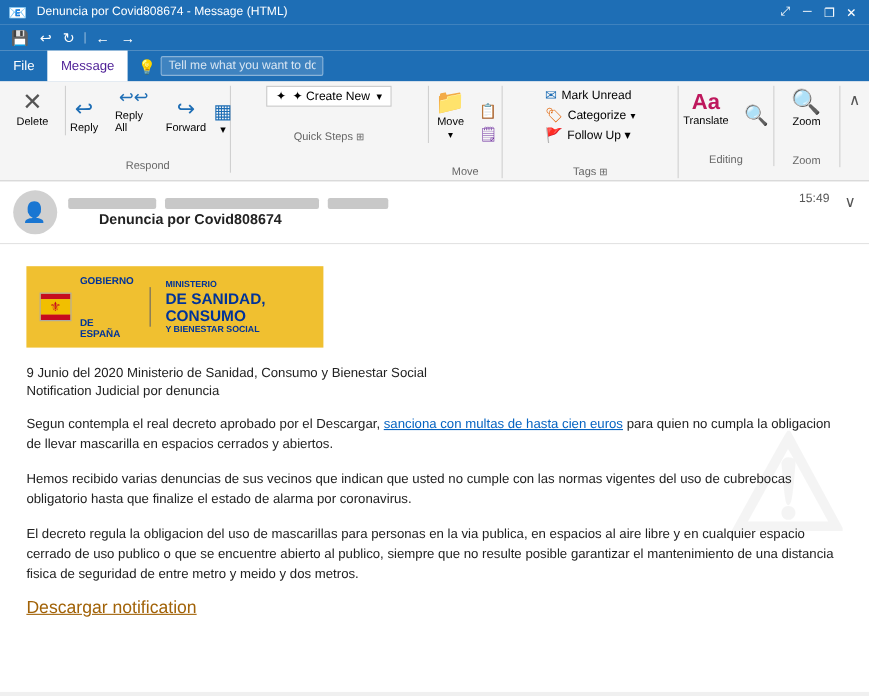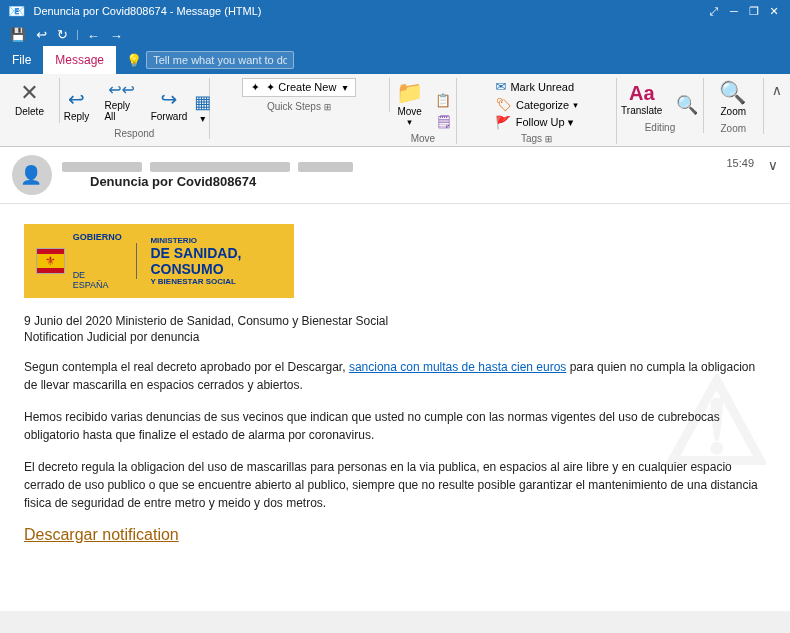--- a/index.html
+++ b/index.html
@@ -43,21 +43,21 @@
     .menu-item {
       padding: 0 12px;
       display: flex;
       align-items: center;
       color: white;
       font-size: 12px;
       cursor: pointer;
     }
     .menu-item.active {
       background: white;
-      color: #be185d;
+      color: #4c1d95;
     }
     .tell-me {
       display: flex;
       align-items: center;
       color: white;
       font-size: 12px;
       padding: 0 10px;
       gap: 4px;
     }
     .tell-me-input {
@@ -90,21 +90,21 @@
     .ribbon-group:last-child { border-right: none; }
     .ribbon-group-buttons {
       display: flex;
       align-items: flex-end;
       gap: 2px;
       margin-bottom: 2px;
     }
     .ribbon-group-label {
       font-size: 10px;
       color: #666;
-      margin-top: 0;
+      margin-top: 18px;
     }
     .ribbon-btn {
       display: flex;
       flex-direction: column;
       align-items: center;
       padding: 4px 6px;
       cursor: pointer;
       border-radius: 2px;
       min-width: 40px;
     }
@@ -453,21 +453,21 @@
         <div class="spain-flag">
           <div class="flag-red-top"></div>
           <div class="flag-yellow">
 
             <div style="display:flex;align-items:center;justify-content:center;height:100%;font-size:12px;color:#c60b1e;">⚜</div>
           </div>
           <div class="flag-red-bottom"></div>
         </div>
         <div class="gov-text-block">
           <span style="font-size:9px;font-weight:bold;color:#003399;">GOBIERNO</span>
-          <span style="font-size:9px;font-weight:normal;color:#003399;margin-top:28px;">DE ESPAÑA</span>
+          <span style="font-size:9px;font-weight:bold;color:#003399;margin-top:28px;">DE ESPAÑA</span>
         </div>
         <div class="gov-divider"></div>
         <div class="gov-text-block">
           <span style="font-size:8px;font-weight:bold;color:#003399;">MINISTERIO</span>
           <span style="font-size:14px;font-weight:bold;color:#003399;">DE SANIDAD, CONSUMO</span>
           <span style="font-size:8px;font-weight:bold;color:#003399;">Y BIENESTAR SOCIAL</span>
         </div>
       </div>
 
       

